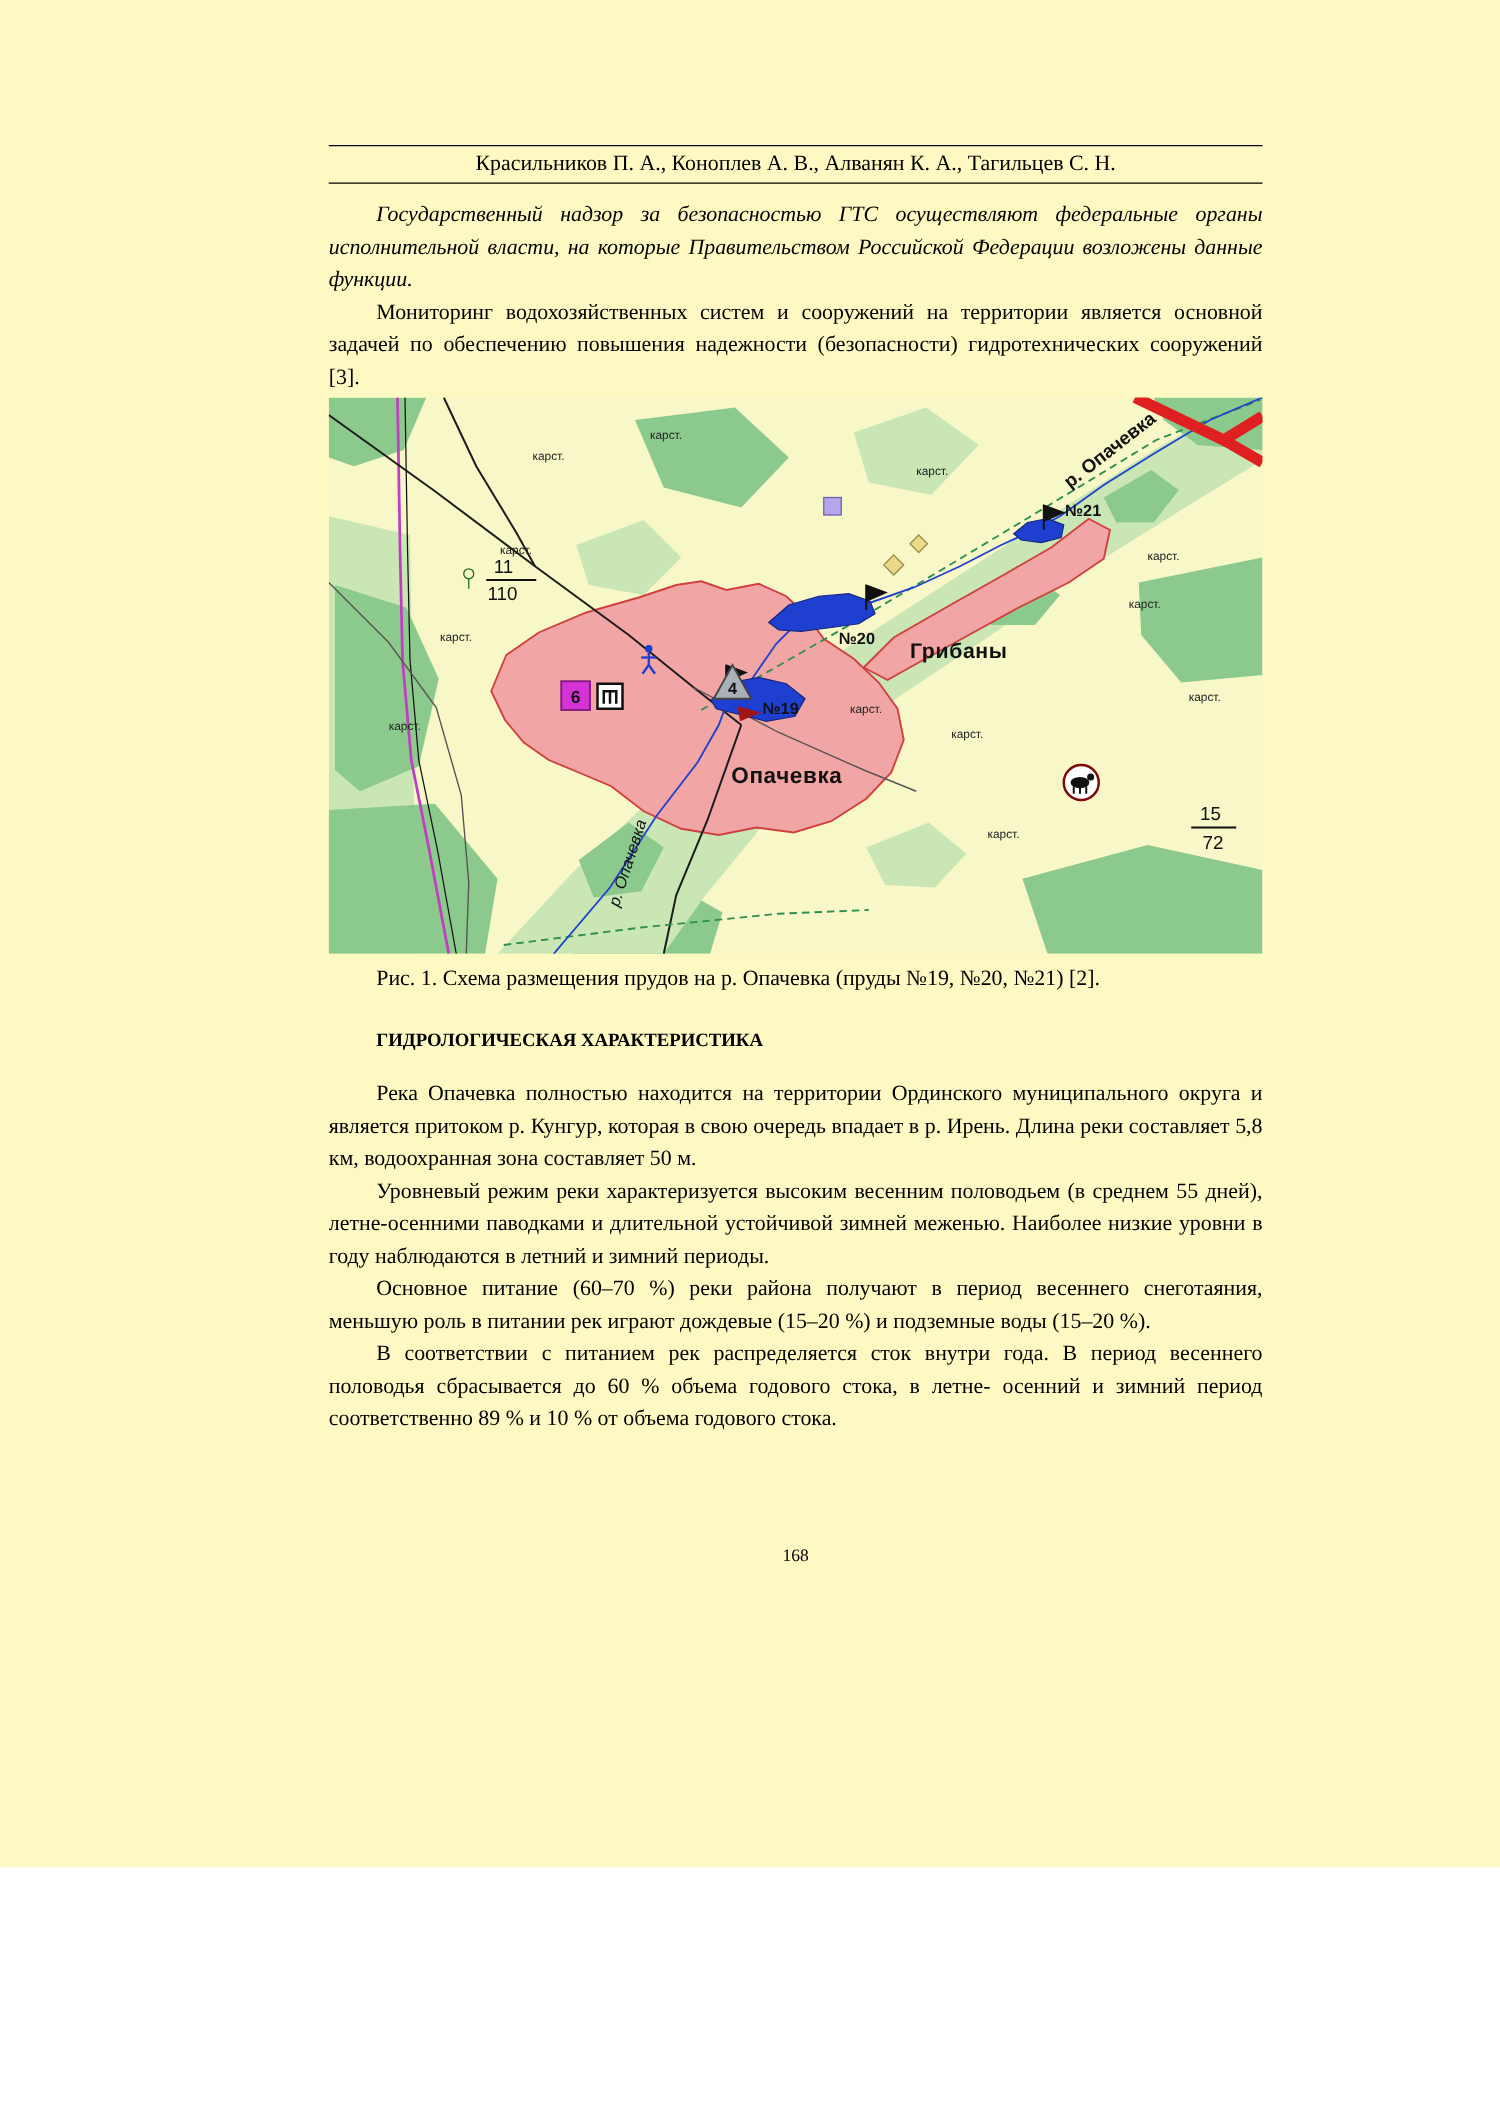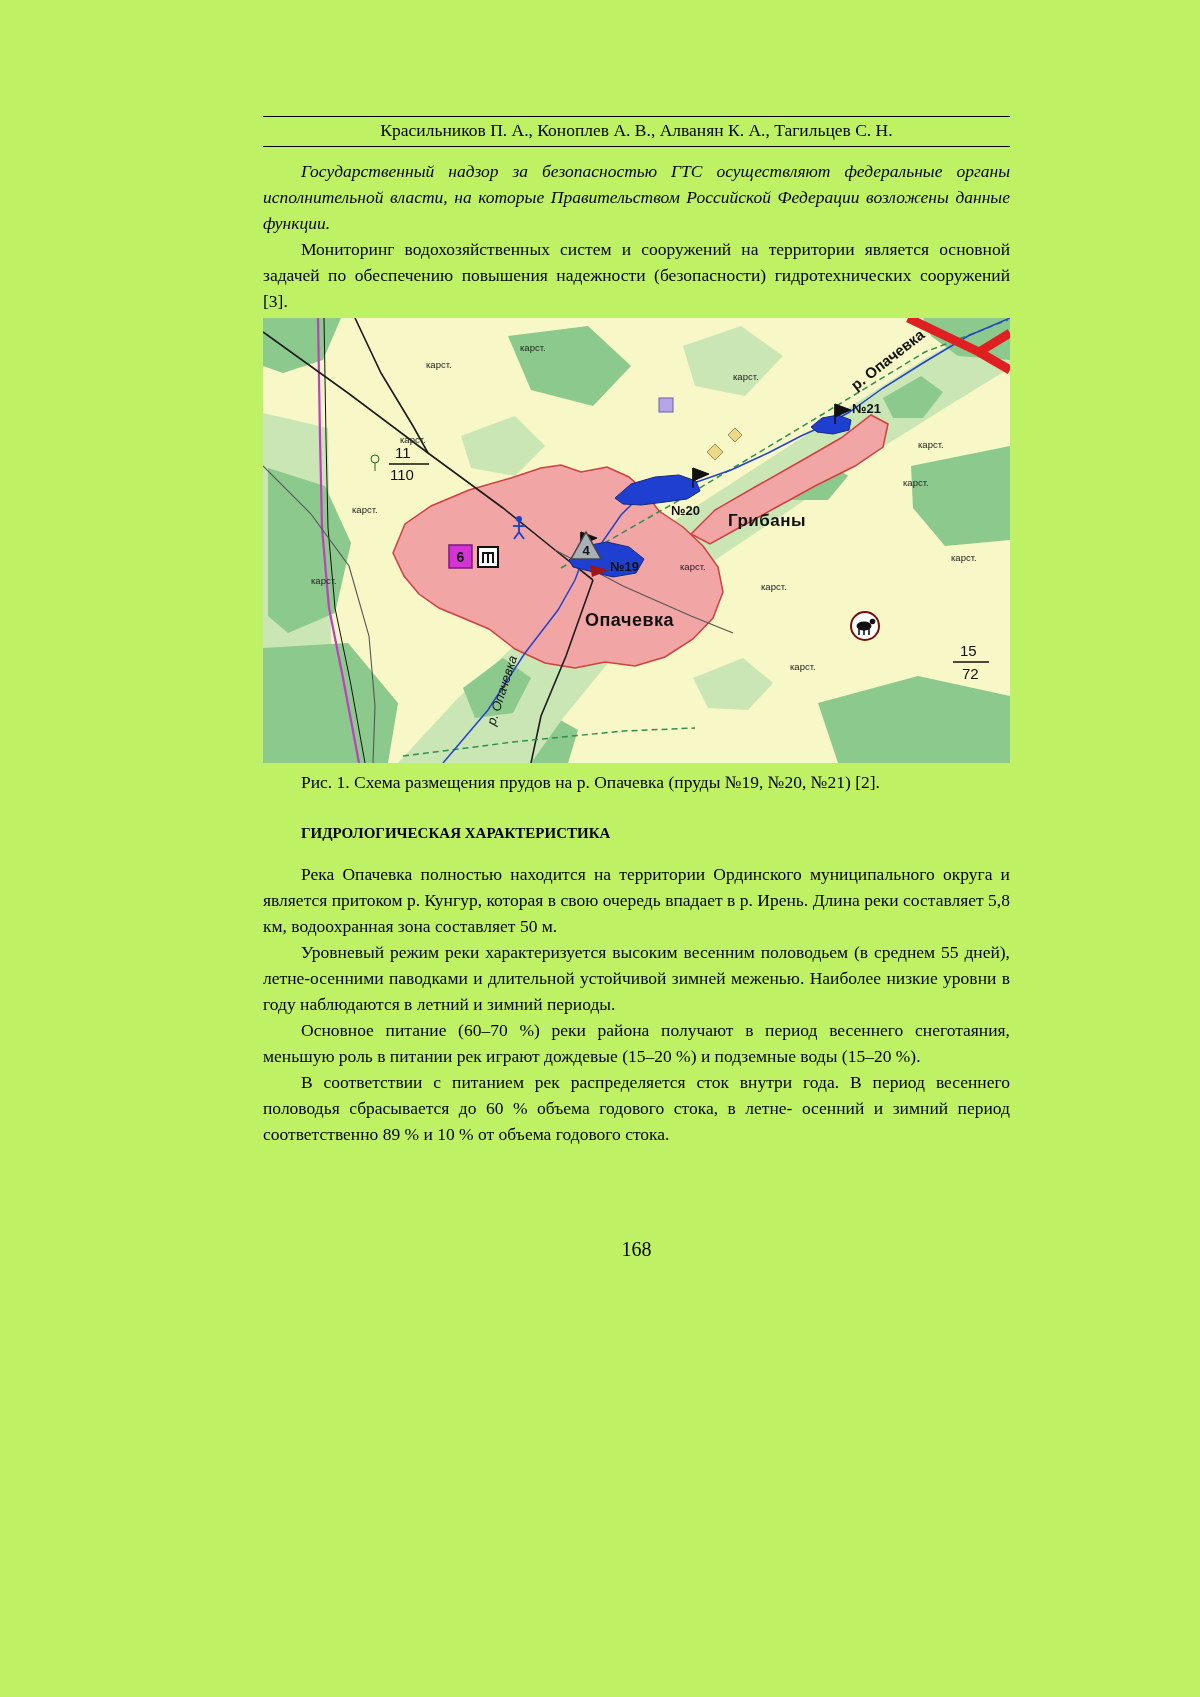--- a/index.html
+++ b/index.html
@@ -1,26 +1,26 @@
 <!DOCTYPE html>
 <html><head>
 <meta charset="utf-8">
 <style>
   html,body{margin:0;padding:0;background:#ffffff;}
   body{width:1200px;height:1697px;position:relative;font-family:"Liberation Serif",serif;color:#000;}
-  .page{position:absolute;left:0;top:0;width:1200px;height:1697px;background:#bef264;}
+  .page{position:absolute;left:0;top:0;width:1200px;height:1494px;background:#fef9c3;}
   .content{position:absolute;left:263px;top:116px;width:747px;}
   .running-head{border-top:1.5px solid #000;border-bottom:1.5px solid #000;text-align:center;
     font-size:17.5px;padding:3px 0 5px 0;}
   p.bp{font-size:17.5px;line-height:25.9px;text-align:justify;text-indent:38px;margin:0;}
   p.first{margin-top:12px;font-style:italic;}
   figure{margin:4px 0 0 0;padding:0;}
   figcaption{font-size:17.5px;margin-top:9px;text-indent:38px;}
   h2.sect{font-size:15px;font-weight:bold;margin:32px 0 20px 0;text-indent:38px;}
-  .pageno{position:absolute;left:263px;top:1238px;width:747px;text-align:center;font-size:20px;}
+  .pageno{position:absolute;left:263px;top:1238px;width:747px;text-align:center;font-size:14px;}
   
   svg{display:block;}
   .f1{fill:#8cc98c;}
   .f2{fill:#c9e6b4;}
   .road{stroke:#1c1c1c;stroke-width:1.6;fill:none;}
   .road2{stroke:#555;stroke-width:1.1;fill:none;}
   .dash{stroke:#2f8f4f;stroke-width:1.5;fill:none;stroke-dasharray:6 4;}
   .maplbl{font-family:"Liberation Sans",sans-serif;fill:#111;}
   .karst{font-family:"Liberation Sans",sans-serif;font-size:9.5px;fill:#222;}
 </style>

